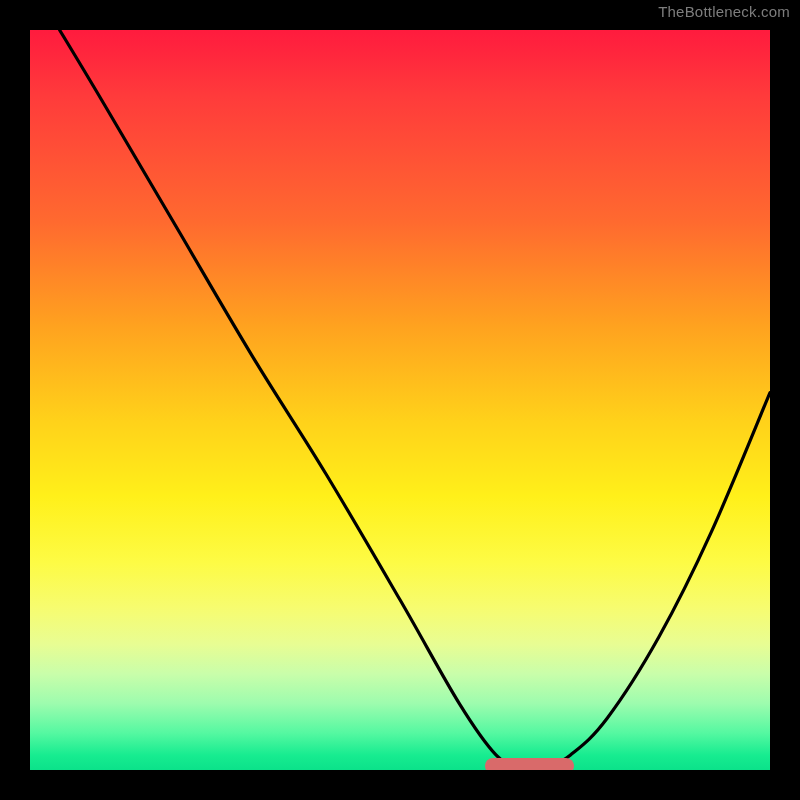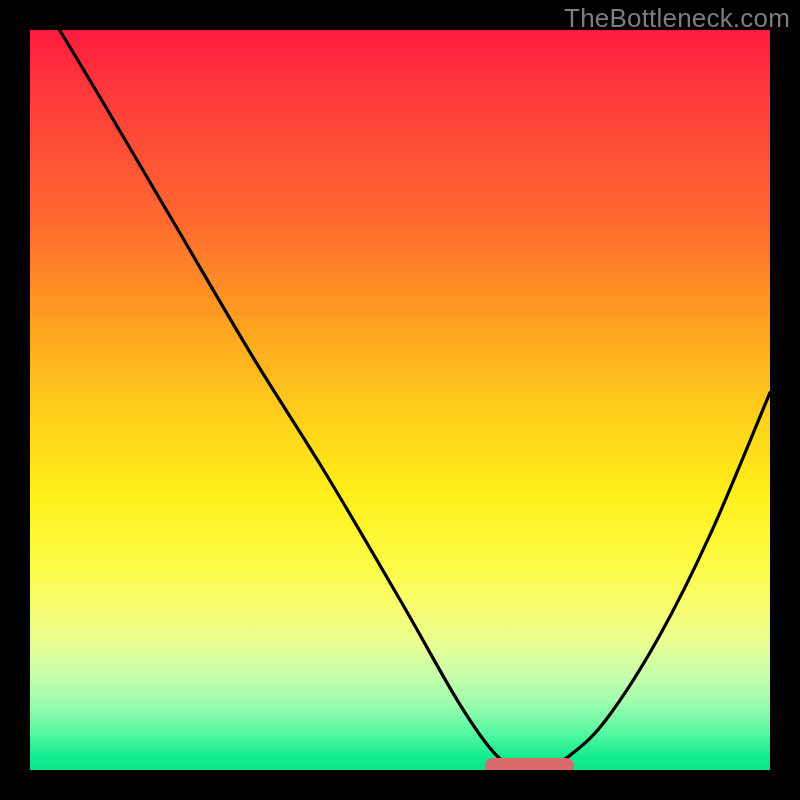--- a/index.html
+++ b/index.html
@@ -41,21 +41,21 @@
   .pink-bar {
     position: absolute;
     background: #d96a6a;
     border-radius: 8px;
   }
   .watermark {
     position: absolute;
     top: 3px;
     right: 10px;
     font-family: Arial, Helvetica, sans-serif;
-    font-size: 26px;
+    font-size: 15px;
     color: #7d7d7d;
     letter-spacing: 0.2px;
   }
   svg.curve {
     position: absolute;
     left: 0;
     top: 0;
   }
 </style>
 </head>

